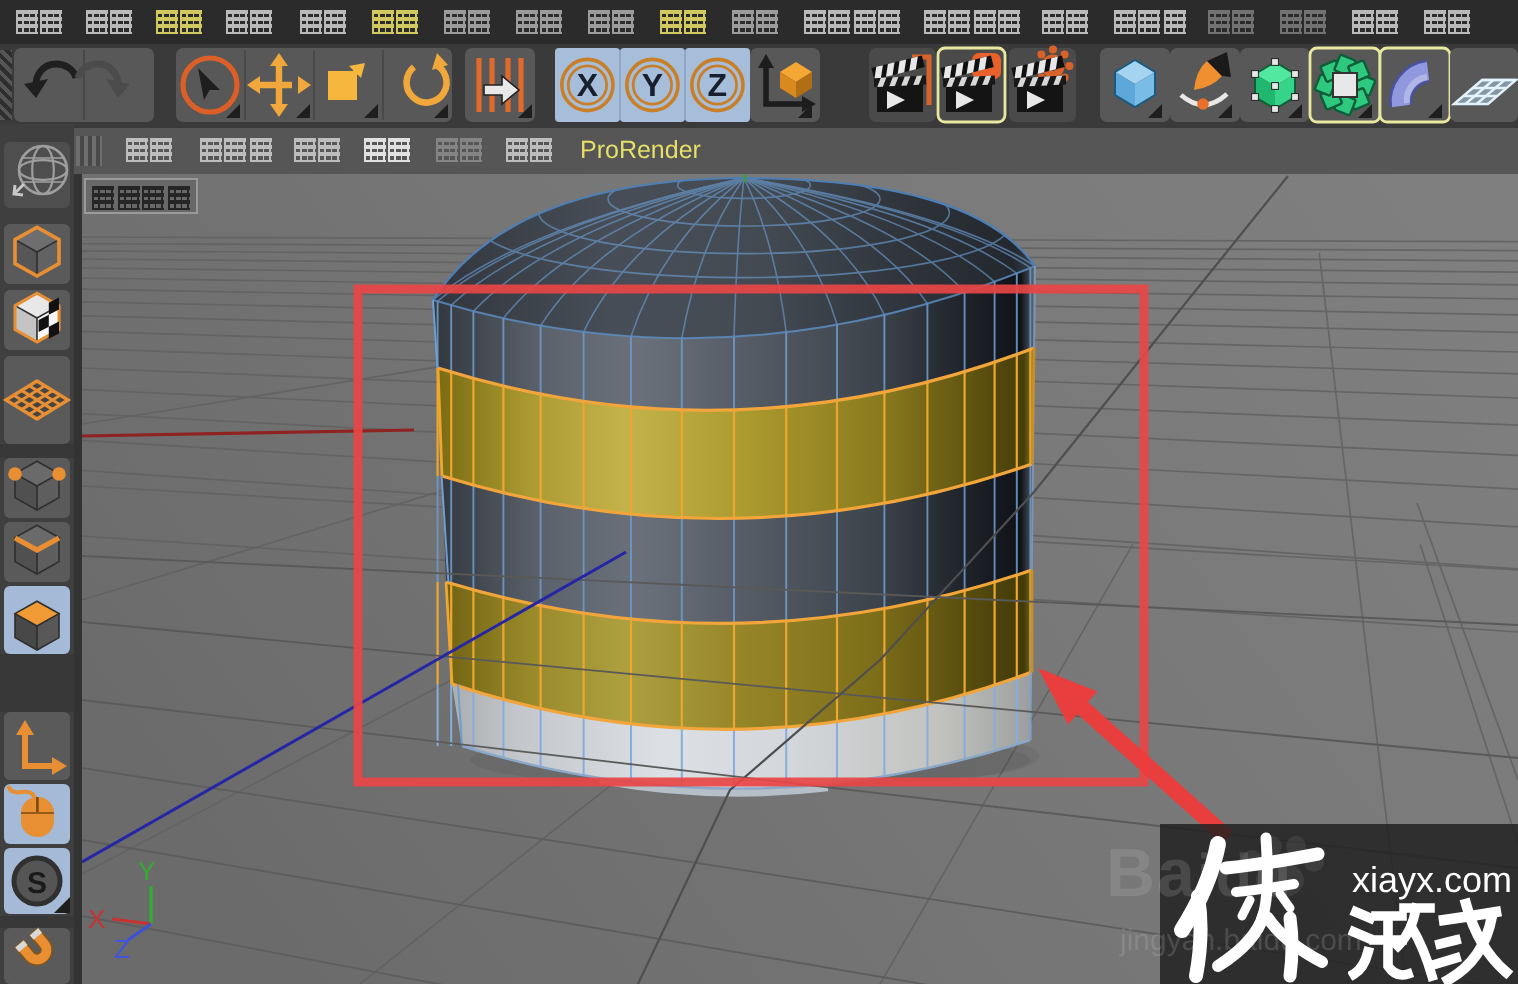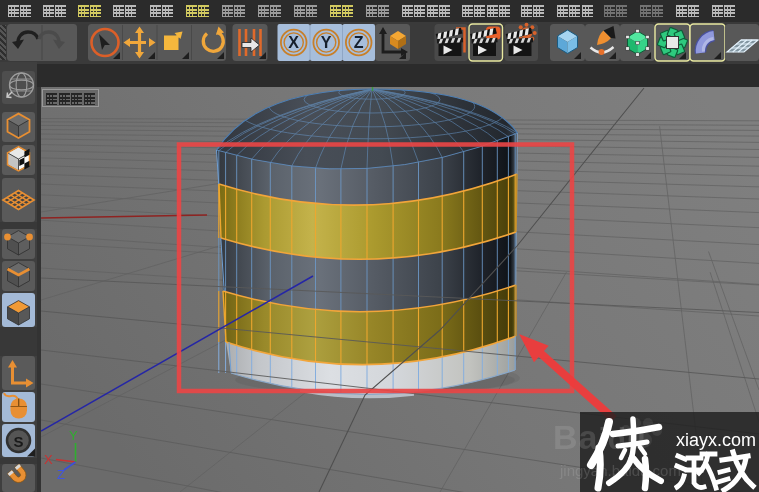--- a/index.html
+++ b/index.html
@@ -216,20 +216,37 @@
       <path d="M700.5 53 A 15.5 15.5 0 0 1 714 35.5" stroke="#4a52a0" stroke-width="11.5" fill="none"></path>
       <path d="M700.5 53 A 15.5 15.5 0 0 1 714 35.5" stroke="#9099dd" stroke-width="9" fill="none"></path>
       <path d="M703.5 51.5 A 11.5 11.5 0 0 1 713.5 38.5" stroke="#b8bee8" stroke-width="3" fill="none" opacity="0.8"></path>
       <path d="M721 59 l-7 0 l7 -7 Z" fill="#1e1e1e"></path>
       <g stroke="#e4f2fc" stroke-width="1.2" fill="#aed4ea" fill-opacity="0.5">
         <path d="M727 52 l14 -12 h17 l-14 12 Z"></path>
         <path d="M731.7 48 h16.9 M736.3 44 h16.9 M741 40 h16.9"></path>
         <path d="M746.7 40 l-14 12 M752.3 40 l-14 12"></path>
       </g>
     </svg>
+<div class="abs" style="left:37px;top:64px;width:722px;height:23px;background:#565656">
+      <div style="position:absolute;left:26.0px;top:5px;width:10.8px;height:12px;background:repeating-linear-gradient(180deg,#c9c9c9 0 2px,transparent 2px 3.6px),repeating-linear-gradient(90deg,#c9c9c9 0 0.8px,transparent 0.8px 3.2px);opacity:0.9"></div>
+      <div style="position:absolute;left:38.4px;top:5px;width:10.8px;height:12px;background:repeating-linear-gradient(180deg,#c9c9c9 0 2px,transparent 2px 3.6px),repeating-linear-gradient(90deg,#c9c9c9 0 0.8px,transparent 0.8px 3.2px);opacity:0.9"></div>
+      <div style="position:absolute;left:63.0px;top:5px;width:10.8px;height:12px;background:repeating-linear-gradient(180deg,#c9c9c9 0 2px,transparent 2px 3.6px),repeating-linear-gradient(90deg,#c9c9c9 0 0.8px,transparent 0.8px 3.2px);opacity:0.9"></div>
+      <div style="position:absolute;left:75.4px;top:5px;width:10.8px;height:12px;background:repeating-linear-gradient(180deg,#c9c9c9 0 2px,transparent 2px 3.6px),repeating-linear-gradient(90deg,#c9c9c9 0 0.8px,transparent 0.8px 3.2px);opacity:0.9"></div>
+      <div style="position:absolute;left:87.8px;top:5px;width:10.8px;height:12px;background:repeating-linear-gradient(180deg,#c9c9c9 0 2px,transparent 2px 3.6px),repeating-linear-gradient(90deg,#c9c9c9 0 0.8px,transparent 0.8px 3.2px);opacity:0.9"></div>
+      <div style="position:absolute;left:110.0px;top:5px;width:10.8px;height:12px;background:repeating-linear-gradient(180deg,#c9c9c9 0 2px,transparent 2px 3.6px),repeating-linear-gradient(90deg,#c9c9c9 0 0.8px,transparent 0.8px 3.2px);opacity:0.9"></div>
+      <div style="position:absolute;left:122.4px;top:5px;width:10.8px;height:12px;background:repeating-linear-gradient(180deg,#c9c9c9 0 2px,transparent 2px 3.6px),repeating-linear-gradient(90deg,#c9c9c9 0 0.8px,transparent 0.8px 3.2px);opacity:0.9"></div>
+      <div style="position:absolute;left:145.0px;top:5px;width:10.8px;height:12px;background:repeating-linear-gradient(180deg,#f0f0f0 0 2px,transparent 2px 3.6px),repeating-linear-gradient(90deg,#f0f0f0 0 0.8px,transparent 0.8px 3.2px);opacity:0.9"></div>
+      <div style="position:absolute;left:157.4px;top:5px;width:10.8px;height:12px;background:repeating-linear-gradient(180deg,#f0f0f0 0 2px,transparent 2px 3.6px),repeating-linear-gradient(90deg,#f0f0f0 0 0.8px,transparent 0.8px 3.2px);opacity:0.9"></div>
+      <div style="position:absolute;left:181.0px;top:5px;width:10.8px;height:12px;background:repeating-linear-gradient(180deg,#8a8a8a 0 2px,transparent 2px 3.6px),repeating-linear-gradient(90deg,#8a8a8a 0 0.8px,transparent 0.8px 3.2px);opacity:0.9"></div>
+      <div style="position:absolute;left:193.4px;top:5px;width:10.8px;height:12px;background:repeating-linear-gradient(180deg,#8a8a8a 0 2px,transparent 2px 3.6px),repeating-linear-gradient(90deg,#8a8a8a 0 0.8px,transparent 0.8px 3.2px);opacity:0.9"></div>
+      <div style="position:absolute;left:216.0px;top:5px;width:10.8px;height:12px;background:repeating-linear-gradient(180deg,#c9c9c9 0 2px,transparent 2px 3.6px),repeating-linear-gradient(90deg,#c9c9c9 0 0.8px,transparent 0.8px 3.2px);opacity:0.9"></div>
+      <div style="position:absolute;left:228.4px;top:5px;width:10.8px;height:12px;background:repeating-linear-gradient(180deg,#c9c9c9 0 2px,transparent 2px 3.6px),repeating-linear-gradient(90deg,#c9c9c9 0 0.8px,transparent 0.8px 3.2px);opacity:0.9"></div>
+<div class="abs" style="left:1px;top:4px;width:13px;height:15px;background:repeating-linear-gradient(90deg,#6e6e6e 0 2px,#484848 2px 4px)"></div>
+<div class="abs" style="left:253px;top:4px;color:#e8df67;font-size:12.5px">ProRender</div>
+</div>
 <div class="abs" style="left:0;top:62px;width:37px;height:8px;background:repeating-linear-gradient(45deg,#666 0 2px,#3a3a3a 2px 5px)"></div>
 <svg class="abs" style="left:0;top:62px" width="37" height="430">
       <rect x="0" y="0" width="37" height="430" fill="#3f3f3f"></rect>
       <rect x="2" y="9" width="33" height="33" rx="3" fill="#4e4e4e"></rect>
       <circle cx="21.5" cy="23" r="12" stroke="#9e9e9e" stroke-width="1.3" fill="none"></circle>
       <ellipse cx="21.5" cy="23" rx="5.4" ry="12" stroke="#9e9e9e" stroke-width="1.1" fill="none"></ellipse>
       <ellipse cx="21.5" cy="23" rx="12" ry="4.9" stroke="#9e9e9e" stroke-width="1.1" fill="none"></ellipse>
       <path d="M10.5 17 h22 M10.5 29 h22" stroke="#9e9e9e" stroke-width="1" fill="none" opacity="0.8"></path>
       <path d="M12 30 l-5 5 m0.5 -4.5 l-0.5 4.5 l4.5 0.5" stroke="#c8c8c8" stroke-width="1.5" fill="none"></path>
       <rect x="2" y="50" width="33" height="30" rx="3" fill="#5a5a5a"></rect>

